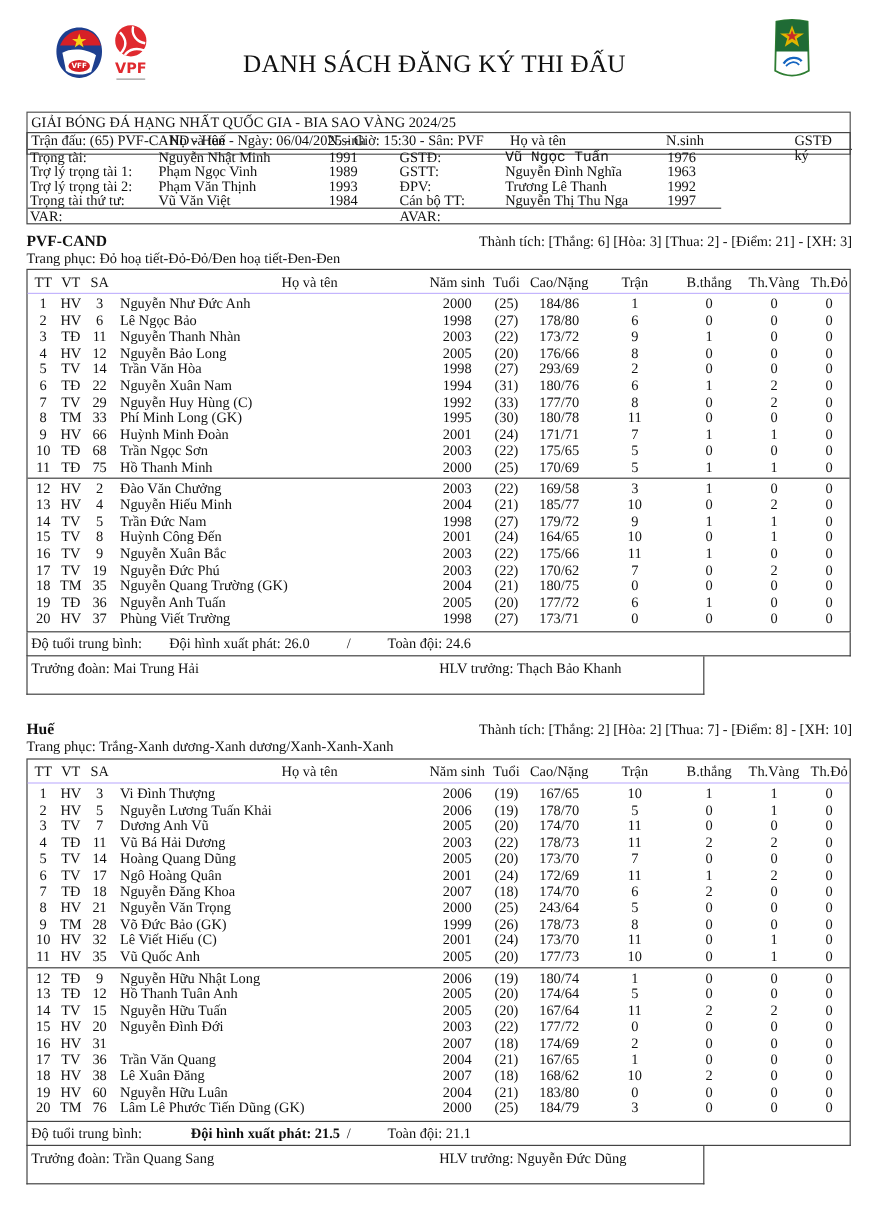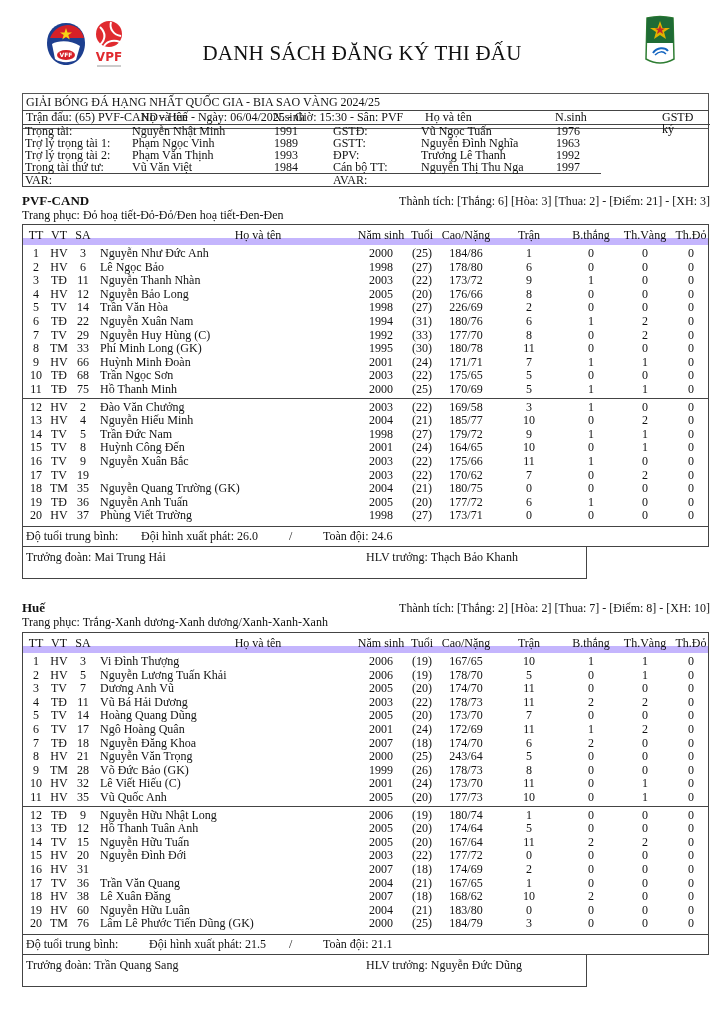--- a/index.html
+++ b/index.html
@@ -18,21 +18,21 @@
   .officials .hline { position: absolute; height: 1px; background: #444; }
   .off-head { position: absolute; top: 0; font-size: 12px; line-height: 12px; }
   .off-row { position: absolute; font-size: 12px; line-height: 12px; white-space: nowrap; }
 
   .team-name { position: absolute; left: 22px; font-weight: bold; font-size: 13px; }
   .team-stats { position: absolute; right: 14px; font-size: 12px; }
   .team-kit { position: absolute; left: 22px; font-size: 12px; }
 
   .roster { position: absolute; left: 22px; width: 687px; border: 1px solid #444; }
   .roster .hdr, .roster .row { position: relative; height: 13.6px; font-size: 12px; line-height: 13.6px; white-space: nowrap; }
-  .roster .hdr { height: 20px; line-height: 20px; border-bottom: 7px solid #c4b5fd; }
+  .roster .hdr { height: 20px; line-height: 20px; border-bottom: 1px solid #c4b5fd; }
   .roster .divider { height: 1px; background: #444; }
   .c { position: absolute; top: 0; }
   .c.tt { left: 2px; width: 22px; text-align: center; }
   .c.vt { left: 24px; width: 24px; text-align: center; }
   .c.sa { left: 49px; width: 22px; text-align: center; }
   .c.name { left: 77px; width: 250px; }
   .hdr .c.name { left: 150px; width: 170px; text-align: center; }
   .c.yob { left: 332px; width: 52px; text-align: center; }
   .c.age { left: 384px; width: 30px; text-align: center; }
   .c.hw { left: 414px; width: 58px; text-align: center; }
@@ -106,21 +106,21 @@
   <div class="off-row" style="top:26px;left:109px;">Phạm Ngọc Vinh</div>
   <div class="off-row" style="top:26px;left:251px;">1989</div>
   <div class="off-row" style="top:38px;left:2px;">Trợ lý trọng tài 2:</div>
   <div class="off-row" style="top:38px;left:109px;">Phạm Văn Thịnh</div>
   <div class="off-row" style="top:38px;left:251px;">1993</div>
   <div class="off-row" style="top:50px;left:2px;">Trọng tài thứ tư:</div>
   <div class="off-row" style="top:50px;left:109px;">Vũ Văn Việt</div>
   <div class="off-row" style="top:50px;left:251px;">1984</div>
 
   <div class="off-row" style="top:14px;left:310px;text-align:center;">GSTĐ:</div>
-  <div class="off-row" style="top:14px;left:398px;">Vũ Ngọc Tuấn</div>
+  <div class="off-row" style="top:14px;left:398px;font-family:Liberation Mono, monospace;">Vũ Ngọc Tuấn</div>
   <div class="off-row" style="top:14px;left:533px;">1976</div>
   <div class="off-row" style="top:26px;left:310px;">GSTT:</div>
   <div class="off-row" style="top:26px;left:398px;">Nguyễn Đình Nghĩa</div>
   <div class="off-row" style="top:26px;left:533px;">1963</div>
   <div class="off-row" style="top:38px;left:310px;">ĐPV:</div>
   <div class="off-row" style="top:38px;left:398px;">Trương Lê Thanh</div>
   <div class="off-row" style="top:38px;left:533px;">1992</div>
   <div class="off-row" style="top:50px;left:310px;">Cán bộ TT:</div>
   <div class="off-row" style="top:50px;left:398px;">Nguyễn Thị Thu Nga</div>
   <div class="off-row" style="top:50px;left:533px;">1997</div>
@@ -199,21 +199,21 @@
       <span class="c yc">0</span>
       <span class="c rc">0</span>
     </div>
     <div class="row">
       <span class="c tt">5</span>
       <span class="c vt">TV</span>
       <span class="c sa">14</span>
       <span class="c name">Trần Văn Hòa</span>
       <span class="c yob">1998</span>
       <span class="c age">(27)</span>
-      <span class="c hw">226/69</span>
+      <span class="c hw">293/69</span>
       <span class="c mp">2</span>
       <span class="c gl">0</span>
       <span class="c yc">0</span>
       <span class="c rc">0</span>
     </div>
     <div class="row">
       <span class="c tt">6</span>
       <span class="c vt">TĐ</span>
       <span class="c sa">22</span>
       <span class="c name">Nguyễn Xuân Nam</span>
@@ -353,20 +353,21 @@
       <span class="c hw">175/66</span>
       <span class="c mp">11</span>
       <span class="c gl">1</span>
       <span class="c yc">0</span>
       <span class="c rc">0</span>
     </div>
     <div class="row">
       <span class="c tt">17</span>
       <span class="c vt">TV</span>
       <span class="c sa">19</span>
+      <span class="c name">Nguyễn Đức Phú</span>
       <span class="c yob">2003</span>
       <span class="c age">(22)</span>
       <span class="c hw">170/62</span>
       <span class="c mp">7</span>
       <span class="c gl">0</span>
       <span class="c yc">2</span>
       <span class="c rc">0</span>
     </div>
     <div class="row">
       <span class="c tt">18</span>
@@ -695,20 +696,20 @@
       <span class="c hw">184/79</span>
       <span class="c mp">3</span>
       <span class="c gl">0</span>
       <span class="c yc">0</span>
       <span class="c rc">0</span>
     </div>
     <div style="height: 3px;"></div>
   </div>
 <div class="avg-box" id="avg-1" style="top: 935px;">
   <span style="left:3px;">Độ tuổi trung bình:</span>
-  <span style="left:126px;">Đội hình xuất phát: 21.5</span>
+  <span style="left:136px;font-weight:bold;">Đội hình xuất phát: 21.5</span>
   <span style="left:266px;">/</span>
   <span style="left:300px;">Toàn đội: 21.1</span>
 </div>
 <div class="staff-box" id="staff-1" style="top: 955px;">
   <span style="left:3px;">Trưởng đoàn: Trần Quang Sang</span>
   <span style="left:343px;">HLV trưởng: Nguyễn Đức Dũng</span>
 </div>
 
 </body></html>

